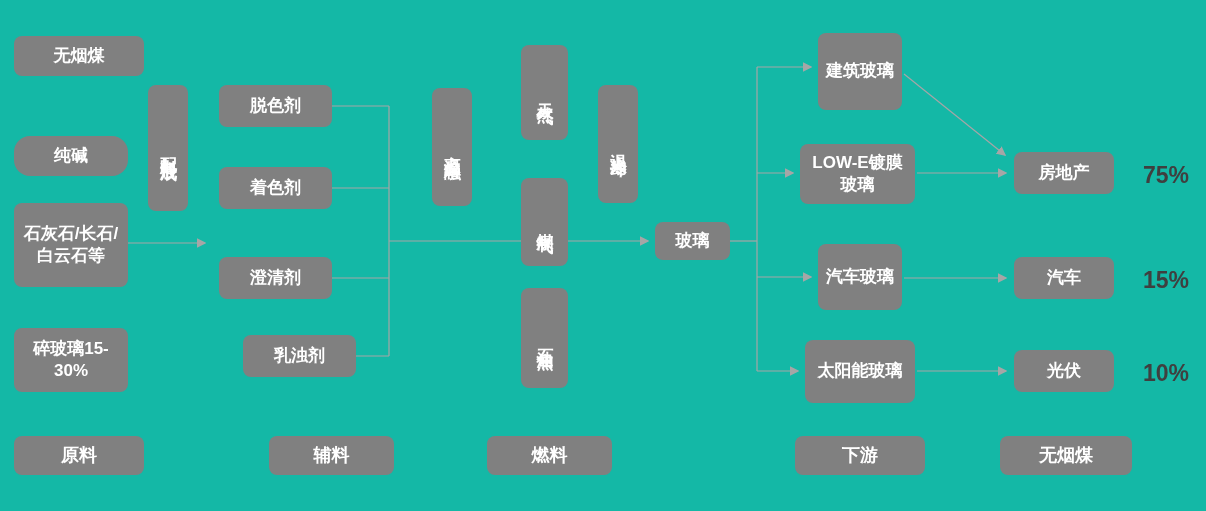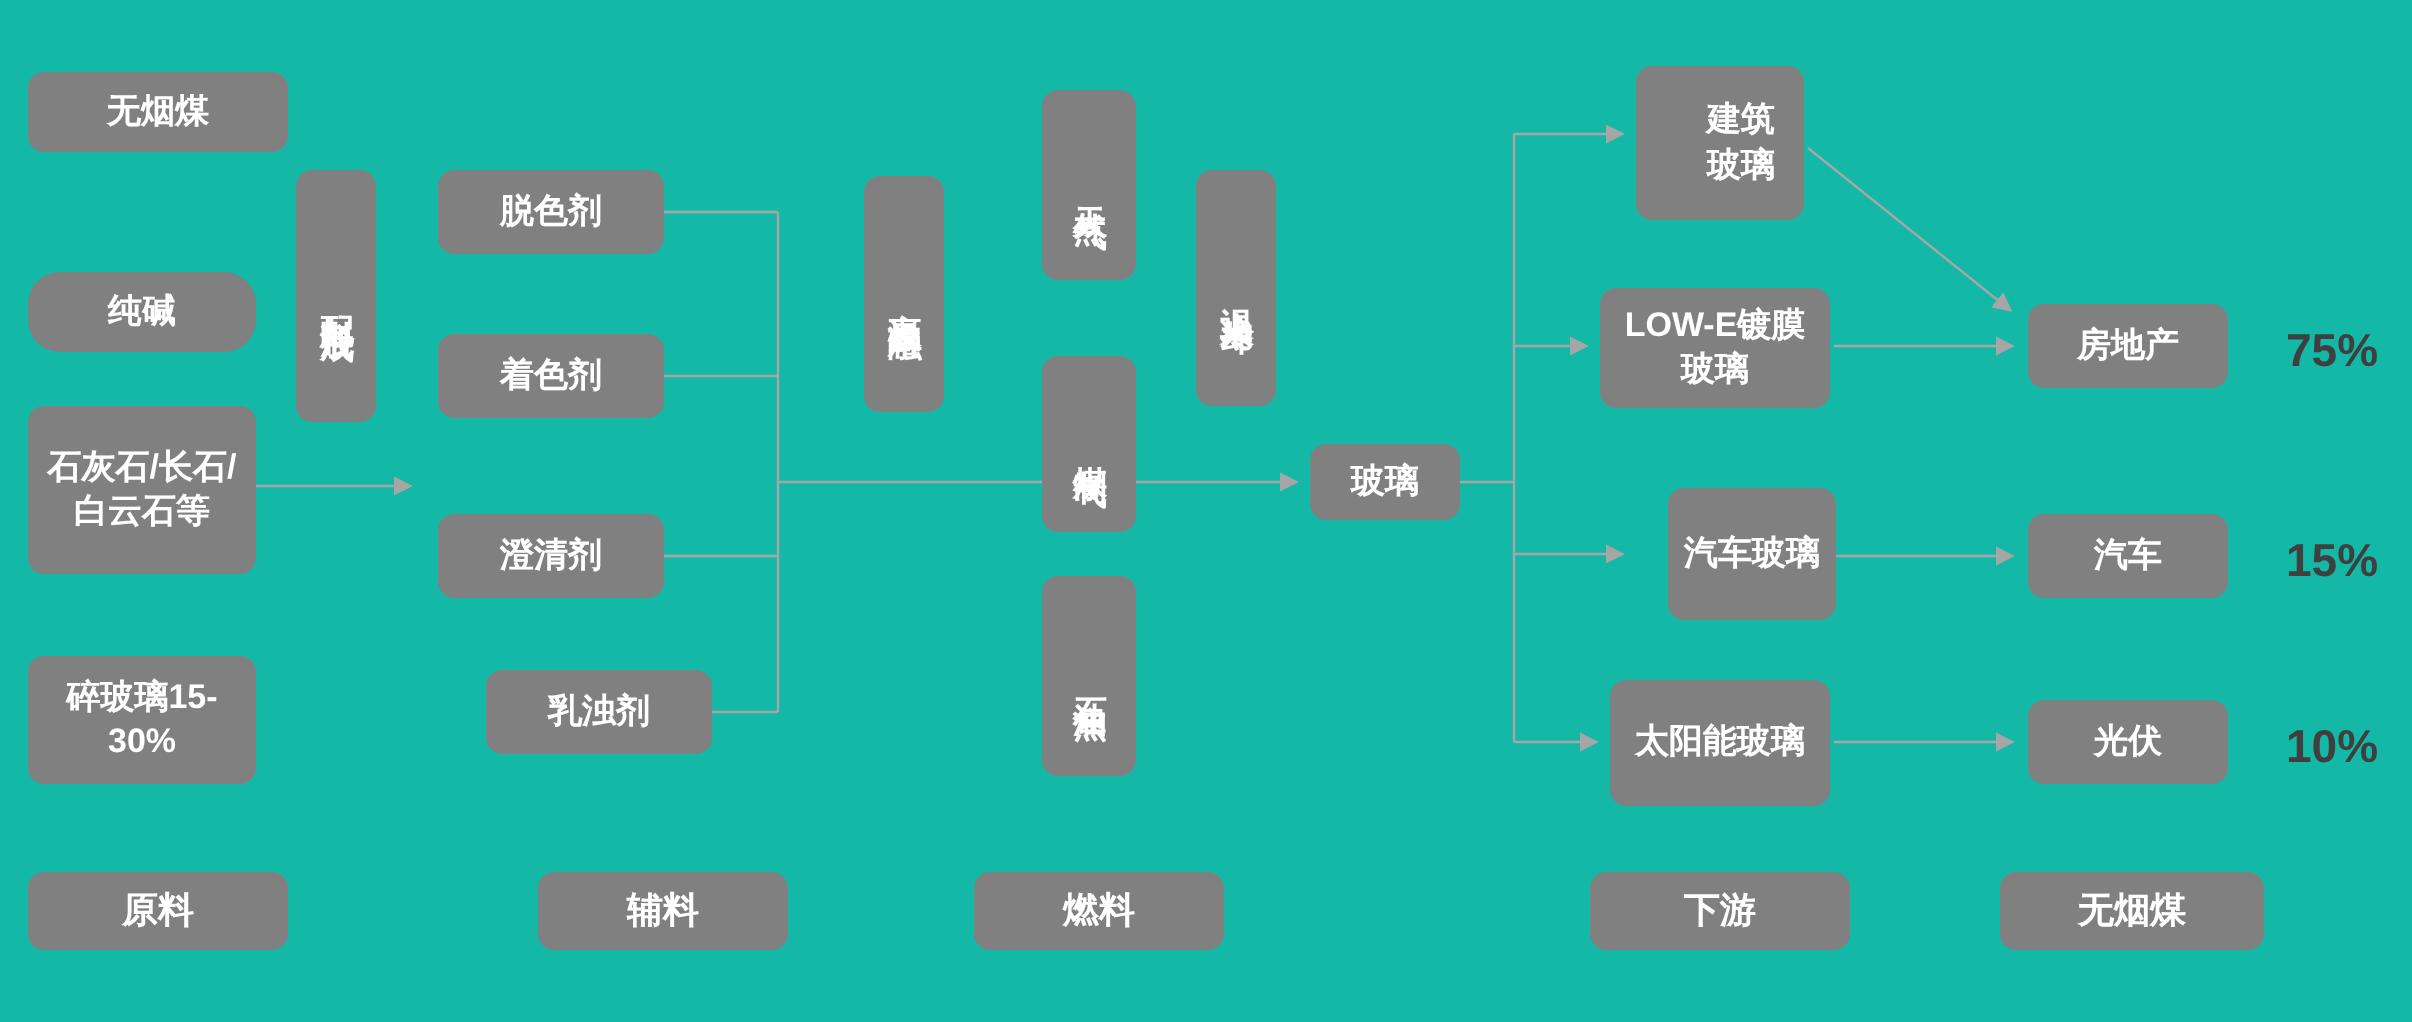--- a/index.html
+++ b/index.html
@@ -93,23 +93,23 @@
   <div class="node vert" style="left:432px; top:88px; width:40px; height:118px;">高温熔融</div>
 
   <div class="node vert" style="left:521px; top:45px; width:47px; height:95px;">天然气</div>
   <div class="node vert" style="left:521px; top:178px; width:47px; height:88px;">煤制气</div>
   <div class="node vert" style="left:521px; top:288px; width:47px; height:100px;">石油焦</div>
 
   <div class="node vert" style="left:598px; top:85px; width:40px; height:118px;">退火冷却</div>
 
   <div class="node" style="left:655px; top:222px; width:75px; height:38px;">玻璃</div>
 
-  <div class="node" style="left:818px; top:33px; width:84px; height:77px;padding-left:28px;">建筑玻璃</div>
+  <div class="node" style="left:818px; top:33px; width:84px; height:77px;">建筑玻璃</div>
   <div class="node" style="left:800px; top:144px; width:115px; height:60px;">LOW-E镀膜玻璃</div>
-  <div class="node" style="left:818px; top:244px; width:84px; height:66px;margin-left:16px;">汽车玻璃</div>
+  <div class="node" style="left:818px; top:244px; width:84px; height:66px;">汽车玻璃</div>
   <div class="node" style="left:805px; top:340px; width:110px; height:63px;">太阳能玻璃</div>
 
   <div class="node" style="left:1014px; top:152px; width:100px; height:42px;">房地产</div>
   <div class="node" style="left:1014px; top:257px; width:100px; height:42px;">汽车</div>
   <div class="node" style="left:1014px; top:350px; width:100px; height:42px;">光伏</div>
 
   <div class="pct" style="left:1143px; top:162px;">75%</div>
   <div class="pct" style="left:1143px; top:267px;">15%</div>
   <div class="pct" style="left:1143px; top:360px;">10%</div>
 

